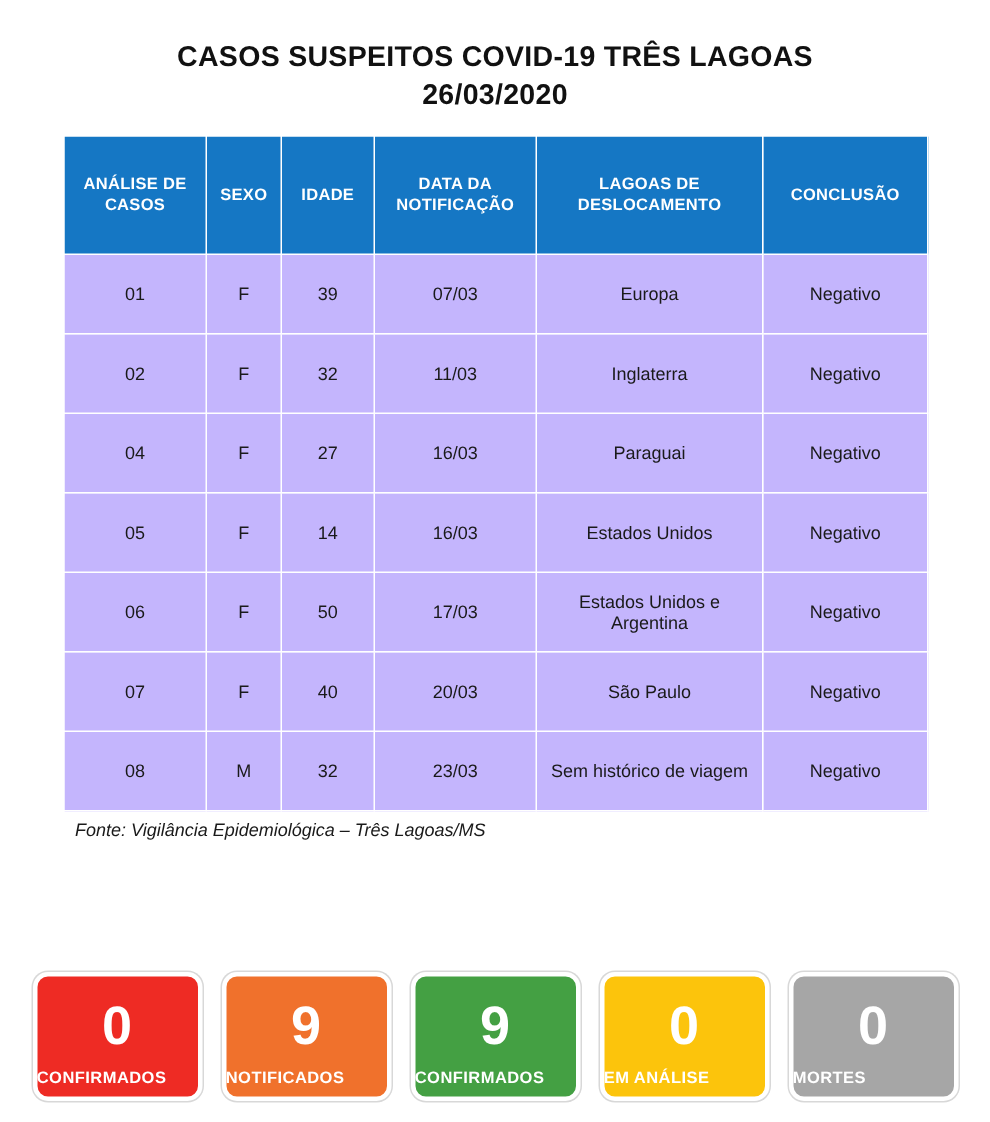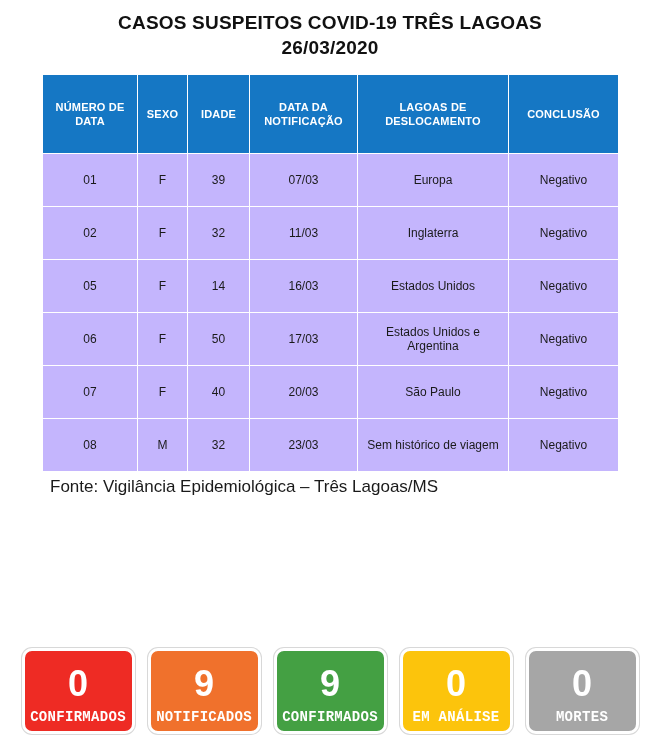--- a/index.html
+++ b/index.html
@@ -19,21 +19,21 @@
     width: 660px;
     height: 748px;
     position: relative;
   }
   .title {
     text-align: center;
     font-weight: bold;
     font-size: 19px;
     line-height: 25px;
     color: #111111;
-    padding-top: 10px;
+    padding-top: 26px;
     letter-spacing: 0.2px;
   }
   .title .line2 { display: block; }
 
   .table-wrap {
     margin: 14px auto 0 auto;
     width: 576px;
   }
   table.cases {
     border-collapse: collapse;
@@ -69,25 +69,26 @@
   .col-num  { width: 95px; }
   .col-sexo { width: 50px; }
   .col-idade{ width: 62px; }
   .col-data { width: 108px; }
   .col-local{ width: 151px; }
   .col-conc { width: 110px; }
 
   .source {
     width: 576px;
     margin: 5px auto 0 auto;
-    font-size: 17px;
+    font-size: 12px;
     color: #1a1a1a;
     text-align: left;
     padding-left: 8px;
     box-sizing: border-box;
+    font-style: italic;
   }
 
   .cards {
     position: absolute;
     left: 0;
     right: 0;
     bottom: 14px;
     display: flex;
     justify-content: center;
     gap: 13px;
@@ -112,26 +113,24 @@
     font-weight: bold;
     color: #ffffff;
     line-height: 36px;
     margin-top: 15px;
   }
   .card .label {
     position: absolute;
     bottom: 6px;
     left: 0;
     right: 0;
-    text-align: center;
-    font-size: 14px;
+    font-size: 11px;
     font-weight: bold;
     color: #ffffff;
     letter-spacing: 0.3px;
-    font-family: Liberation Mono, monospace;
   }
 </style>
 </head>
 <body>
 
 <div class="page">
 
   <div class="title">
     <span>CASOS SUSPEITOS COVID-19 TRÊS LAGOAS</span>
     <span class="line2">26/03/2020</span>
@@ -142,21 +141,21 @@
       <colgroup>
         <col class="col-num">
           <col class="col-sexo">
           <col class="col-idade">
         <col class="col-data">
           <col class="col-local">
           <col class="col-conc">
       </colgroup>
       <thead>
         <tr>
-          <th>NÚMERO DE DATA</th>
+          <th>ANÁLISE DE CASOS</th>
           <th>SEXO</th>
           <th>IDADE</th>
           <th>DATA DA NOTIFICAÇÃO</th>
           <th>LAGOAS DE DESLOCAMENTO</th>
           <th>CONCLUSÃO</th>
         </tr>
       </thead>
       <tbody>
         <tr>
           <td>01</td>
@@ -168,20 +167,28 @@
         </tr>
         <tr>
           <td>02</td>
           <td>F</td>
           <td>32</td>
           <td>11/03</td>
           <td>Inglaterra</td>
           <td class="conclusion-cell">Negativo</td>
         </tr>
         <tr>
+          <td>04</td>
+          <td>F</td>
+          <td>27</td>
+          <td>16/03</td>
+          <td>Paraguai</td>
+          <td class="conclusion-cell">Negativo</td>
+        </tr>
+        <tr>
           <td>05</td>
           <td>F</td>
           <td>14</td>
           <td>16/03</td>
           <td>Estados Unidos</td>
           <td class="conclusion-cell">Negativo</td>
         </tr>
         <tr>
           <td>06</td>
           <td>F</td>

